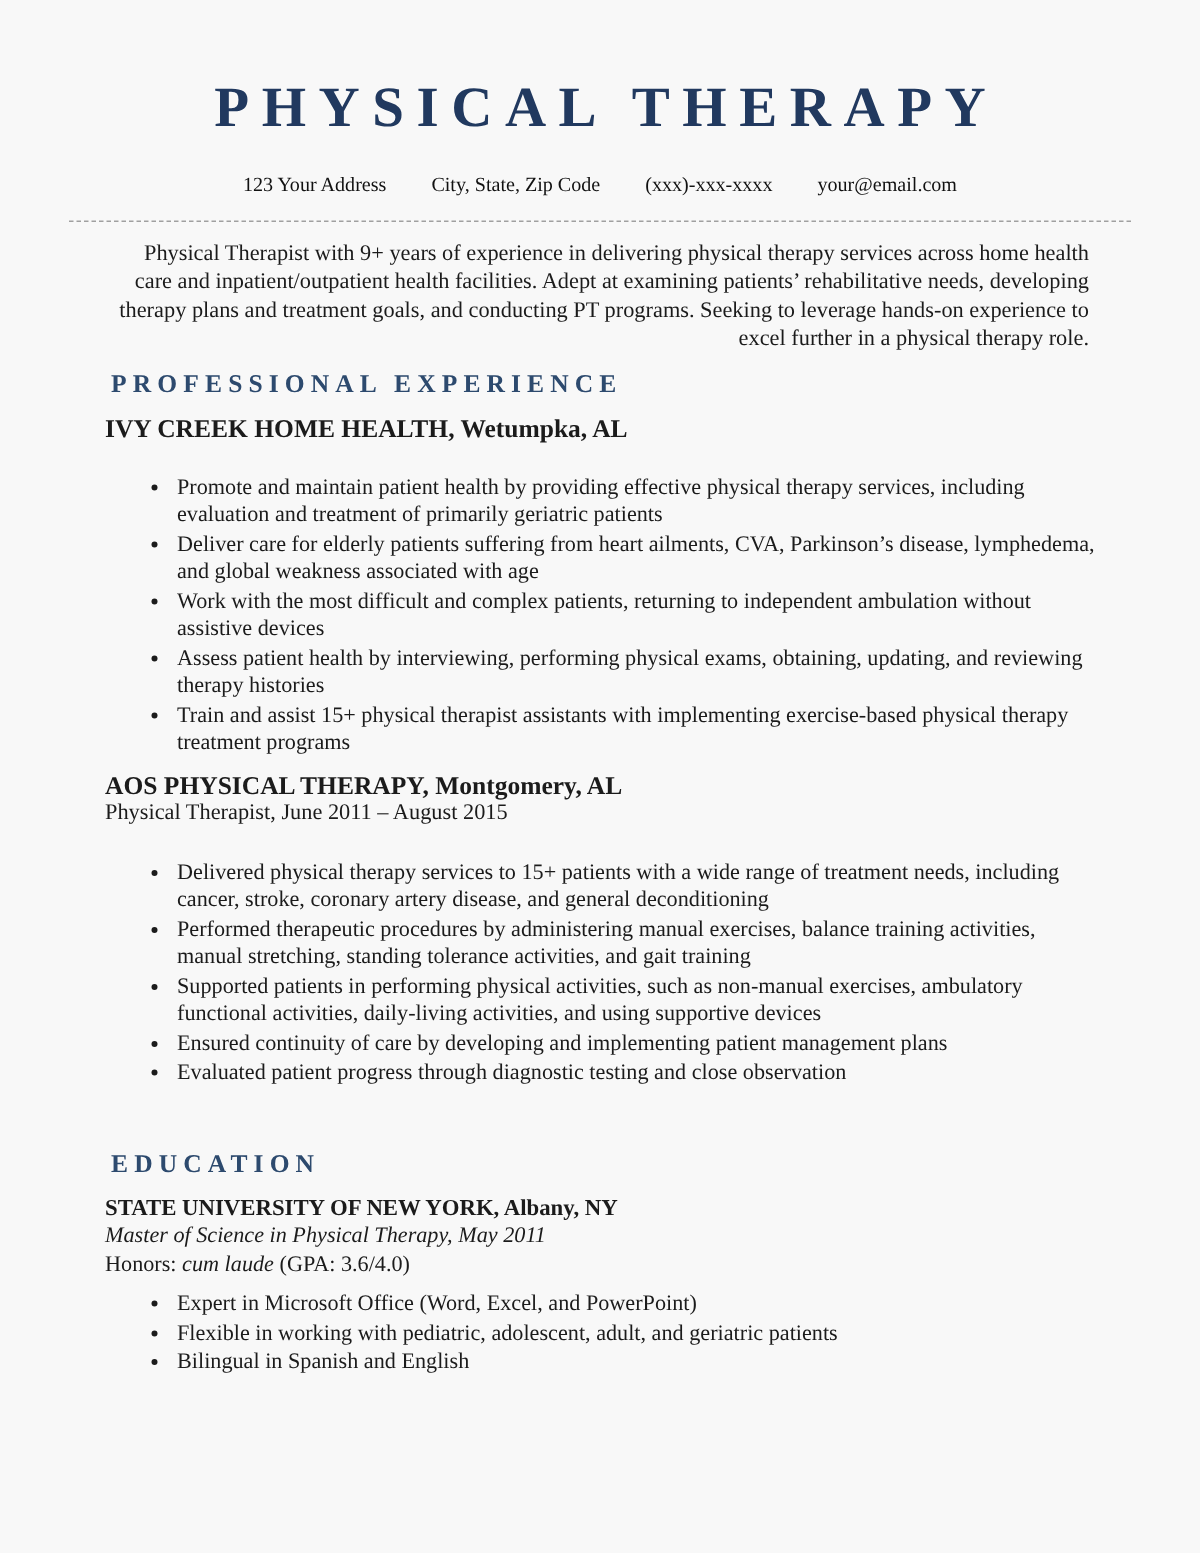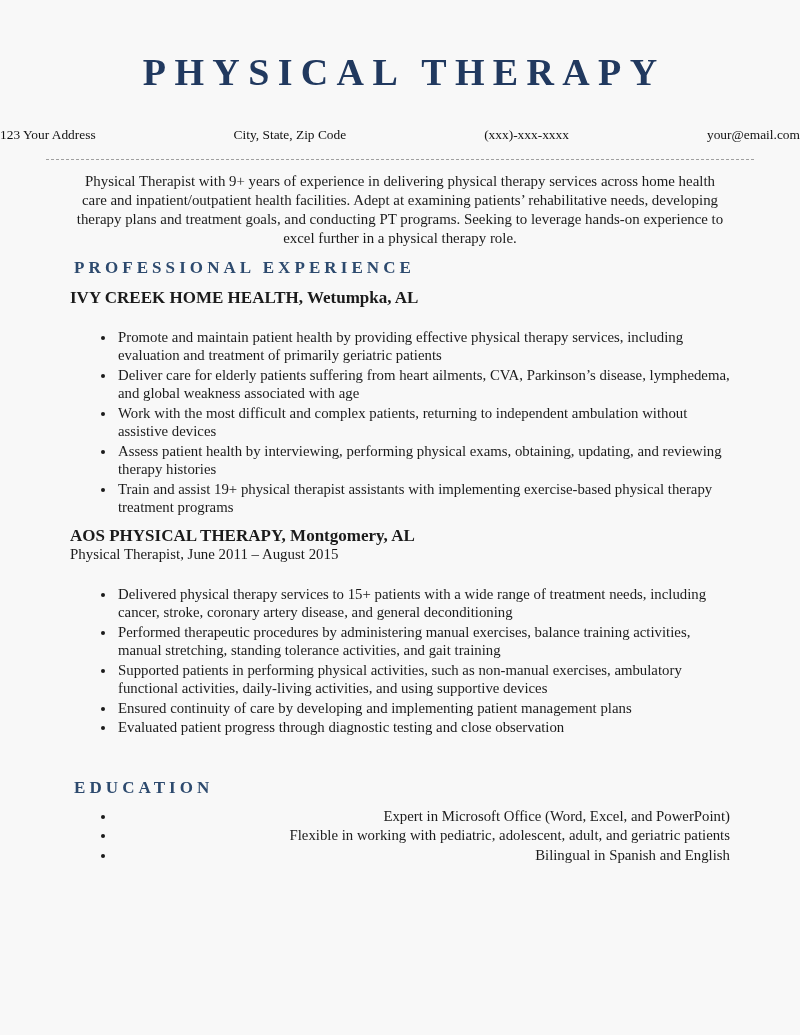--- a/index.html
+++ b/index.html
@@ -19,39 +19,39 @@
     text-align: center;
     color: #21395f;
     font-weight: bold;
     font-size: 38px;
     line-height: 40px;
     letter-spacing: 0.22em;
     text-indent: 0.22em; 
   }
 
   .contact-row {
-    margin-top: 34px;
+    margin-top: 22px;
     display: flex;
-    justify-content: space-between;
+    justify-content: center;
     gap: 30px;
     font-size: 13.4px;
     color: #111;
   }
 
   hr.divider {
     border: none;
     border-top: 1.6px dashed #a0a0a0;
     margin: 14px 46px 0 46px;
   }
 
   .content { padding: 0 70px; }
 
   .summary {
     margin-top: 12px;
-    text-align: center;
+    text-align: right;
     font-size: 14.9px;
     line-height: 19px;
     padding: 0 4px;
   }
 
   .section-heading {
     color: #2d4a6e;
     font-size: 17px;
     letter-spacing: 0.24em;
     text-indent: 0.24em;
@@ -65,21 +65,21 @@
 
   ul.bullets {
     margin-top: 21px;
     padding-left: 46px;
     list-style: disc outside;
   }
   ul.bullets li {
     padding-left: 2px;
     margin-bottom: 1px;
   }
-  ul.bullets.tight { margin-top: 8px; text-align: right; }
+  ul.bullets.tight { margin-top: 8px; }
 
   .job + .job { margin-top: 9px; }
 
   .edu-block { margin-top: 10px; }
   .school-line { font-weight: bold; font-size: 15.2px; line-height: 18.5px; }
   .degree-line { font-style: italic; line-height: 18.5px; }
   .honors-line { line-height: 18.5px; }
   .honors-line .italic { font-style: italic; }
 
   .section-gap-lg { margin-top: 40px; }
@@ -107,38 +107,43 @@
 
     <h2 class="section-heading">PROFESSIONAL EXPERIENCE</h2>
 
     <div class="job">
       <div class="company-line">IVY CREEK HOME HEALTH, Wetumpka, AL</div>
       <ul class="bullets">
         <li>Promote and maintain patient health by providing effective physical therapy services, including evaluation and treatment of primarily geriatric patients</li>
         <li>Deliver care for elderly patients suffering from heart ailments, CVA, Parkinson’s disease, lymphedema, and global weakness associated with age</li>
         <li>Work with the most difficult and complex patients, returning to independent ambulation without assistive devices</li>
         <li>Assess patient health by interviewing, performing physical exams, obtaining, updating, and reviewing therapy histories</li>
-        <li>Train and assist 19+ physical therapist assistants with implementing exercise-based physical therapy treatment programs</li>
+        <li>Train and assist 15+ physical therapist assistants with implementing exercise-based physical therapy treatment programs</li>
       </ul>
     </div>
 
     <div class="job">
       <div class="company-line">AOS PHYSICAL THERAPY, Montgomery, AL</div>
       <div class="role-line">Physical Therapist, June 2011 – August 2015</div>
       <ul class="bullets">
         <li>Delivered physical therapy services to 15+ patients with a wide range of treatment needs, including cancer, stroke, coronary artery disease, and general deconditioning</li>
         <li>Performed therapeutic procedures by administering manual exercises, balance training activities, manual stretching, standing tolerance activities, and gait training</li>
         <li>Supported patients in performing physical activities, such as non-manual exercises, ambulatory functional activities, daily-living activities, and using supportive devices</li>
         <li>Ensured continuity of care by developing and implementing patient management plans</li>
         <li>Evaluated patient progress through diagnostic testing and close observation</li>
       </ul>
     </div>
 
     <h2 class="section-heading section-gap-lg">EDUCATION</h2>
 
+    <div class="edu-block">
+      <div class="school-line">STATE UNIVERSITY OF NEW YORK, Albany, NY</div>
+      <div class="degree-line">Master of Science in Physical Therapy, May 2011</div>
+      <div class="honors-line"><span>Honors: </span><span class="italic">cum laude</span><span> (GPA: 3.6/4.0)</span></div>
+    </div>
 
 
     <ul class="bullets tight">
       <li>Expert in Microsoft Office (Word, Excel, and PowerPoint)</li>
       <li>Flexible in working with pediatric, adolescent, adult, and geriatric patients</li>
       <li>Bilingual in Spanish and English</li>
     </ul>
 
   </div>
 </div>

